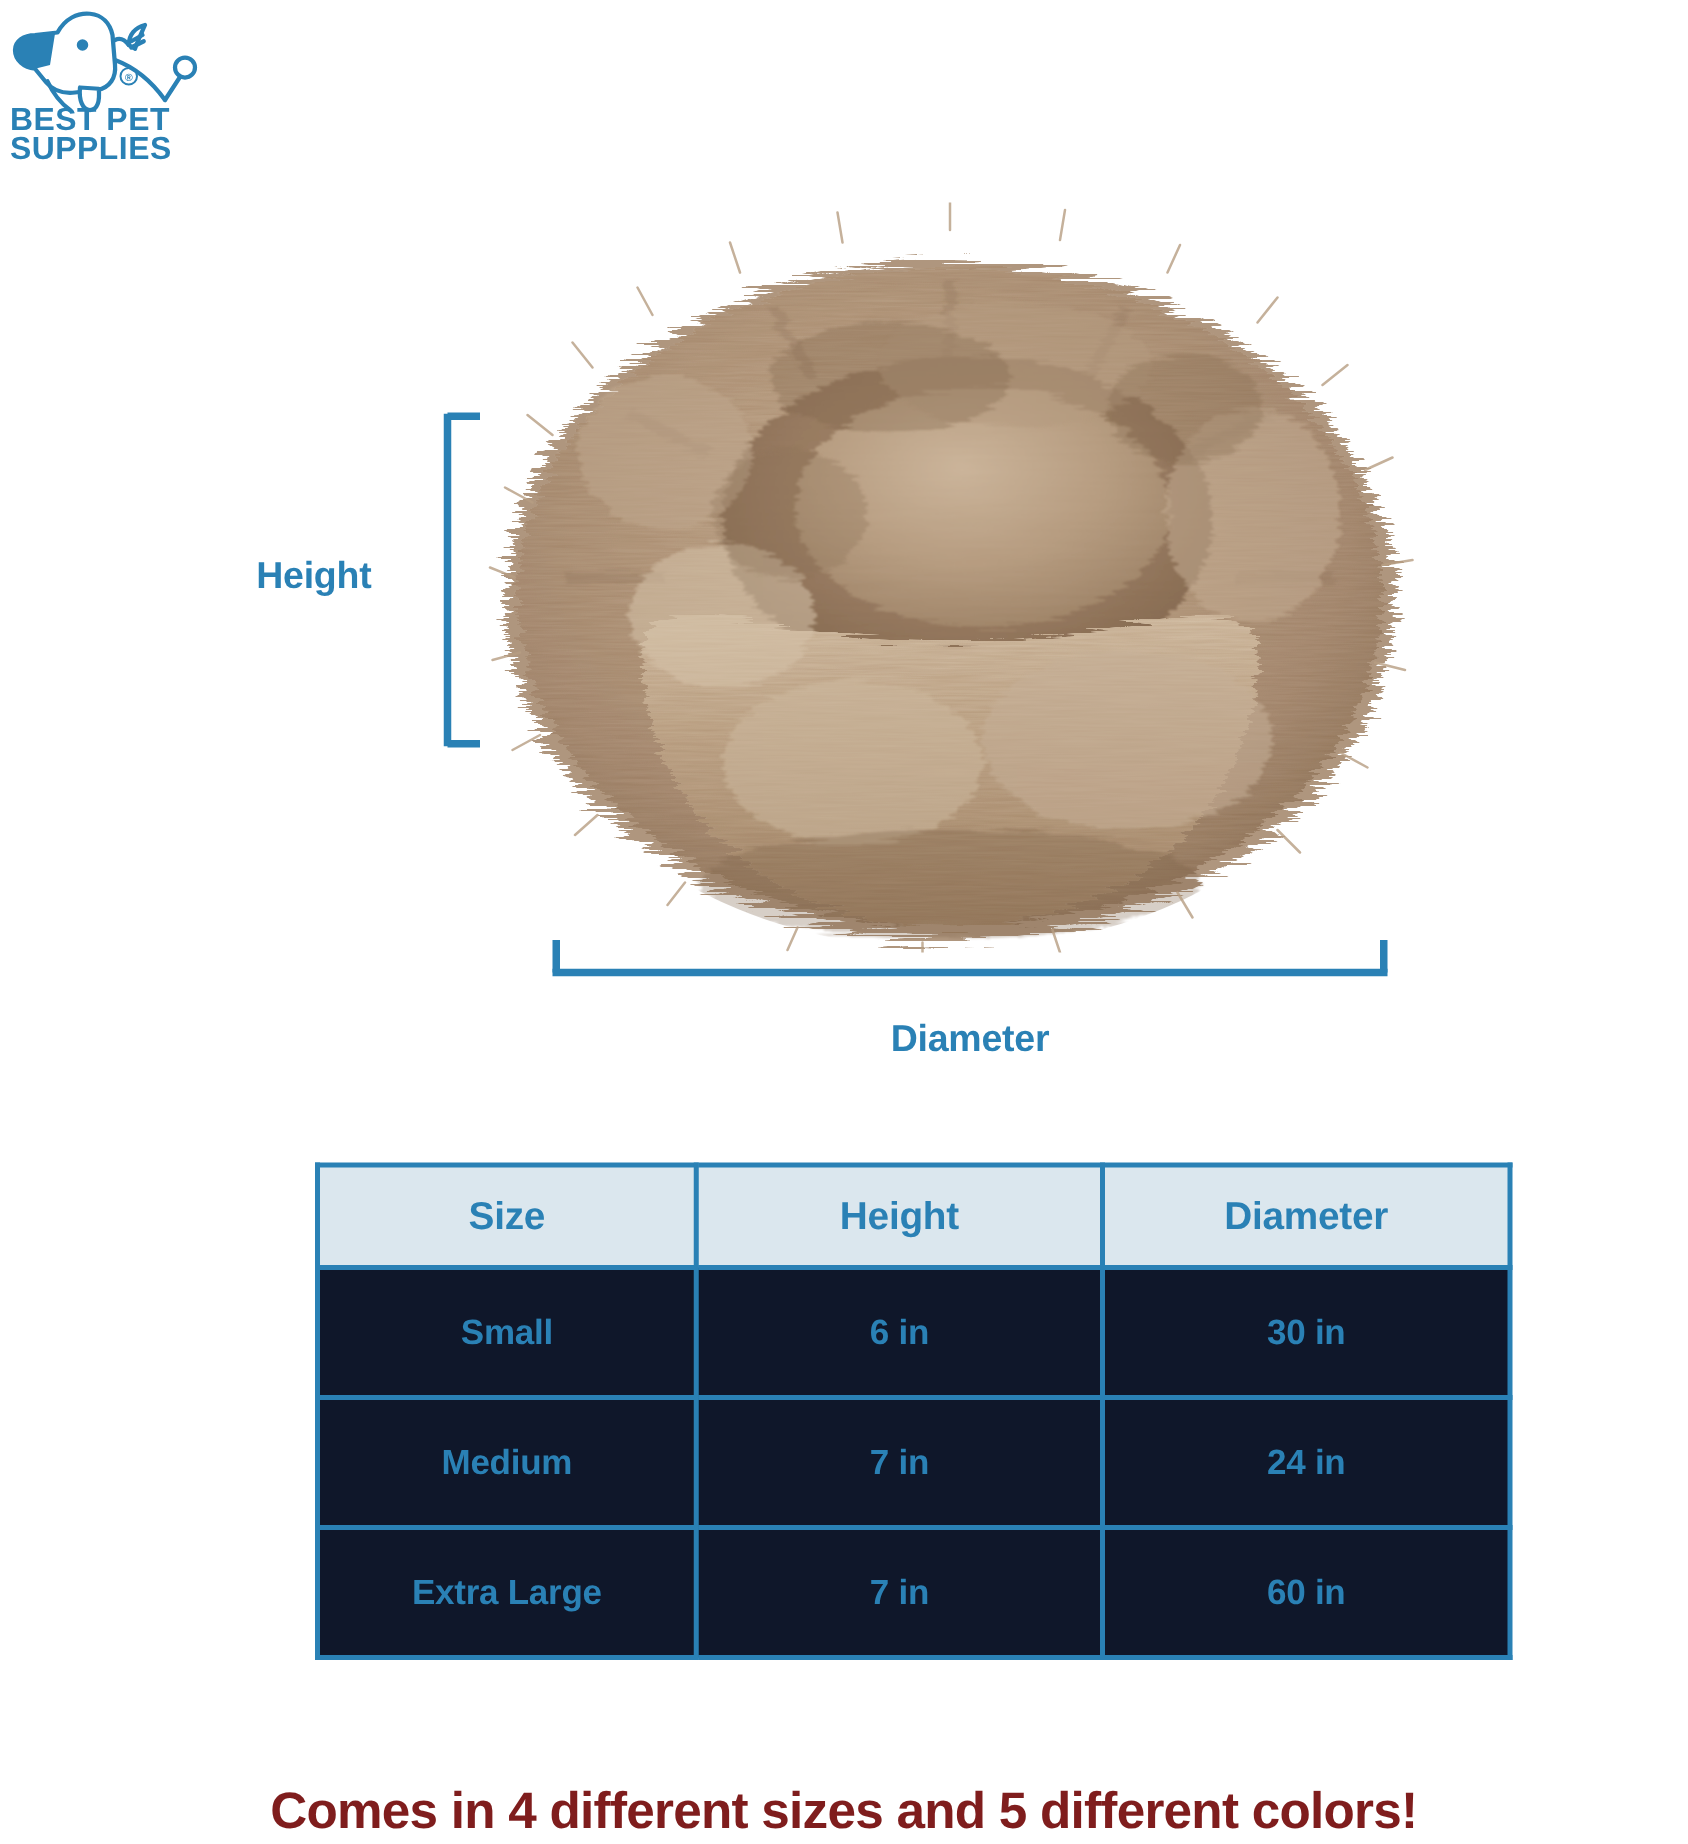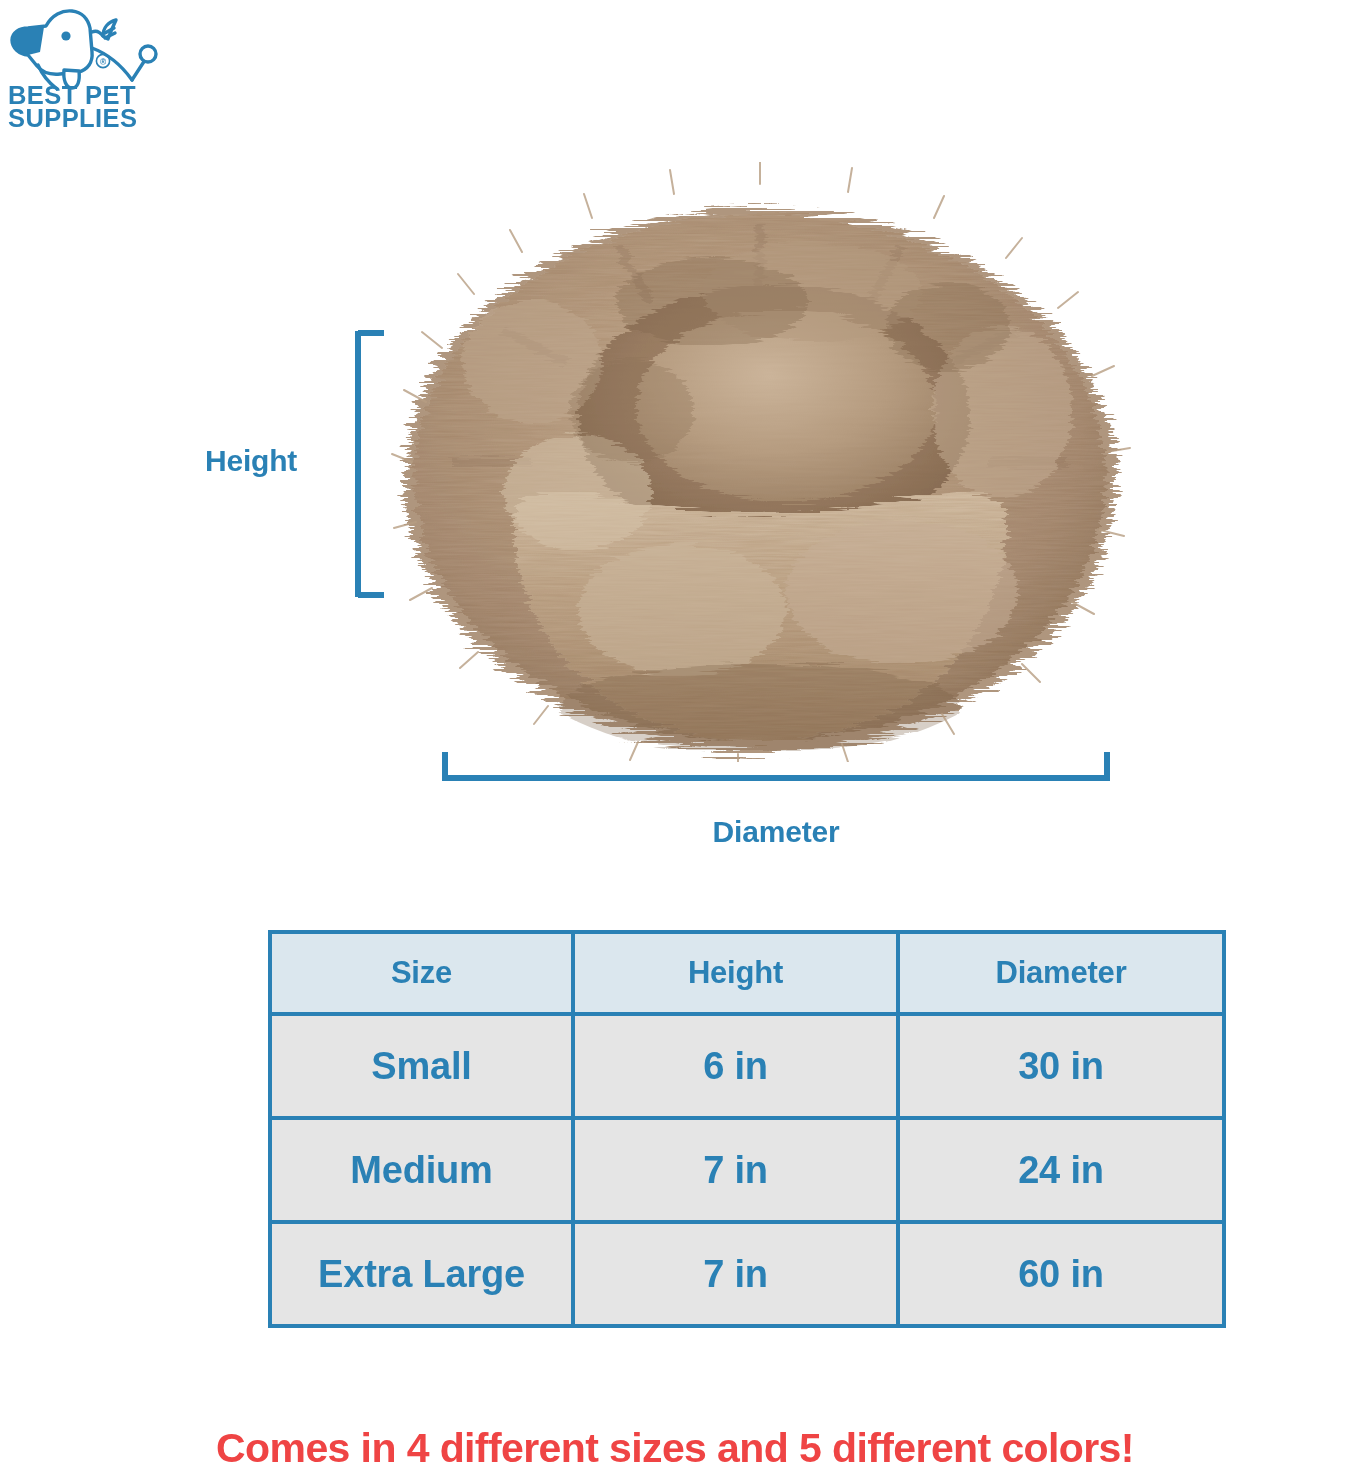--- a/index.html
+++ b/index.html
@@ -77,40 +77,40 @@
   }
   
   #diameter-label-inner {
     display: inline-block;
     transform: translateX(101px);
   }
 
   
   #size-table-wrap {
     position: absolute;
-    left: 268px;
+    left: 252px;
     top: 930px;
     width: 954px;
     height: 398px;
   }
   table.size-table {
     width: 100%;
     height: 100%;
     border-collapse: collapse;
     table-layout: fixed;
   }
   table.size-table th,
   table.size-table td {
     border: 4px solid #2a81b5;
     color: #2a81b5;
     font-weight: bold;
-    font-size: 38px;
+    font-size: 28px;
     text-align: center;
     vertical-align: middle;
-    background: #e5e5e5;
+    background: #0f172a;
     letter-spacing: -0.2px;
   }
   table.size-table thead th {
     background: #dbe7ee;
     height: 76px;
     font-size: 31px;
   }
   table.size-table tbody td {
     height: 78px;
   }
@@ -120,21 +120,21 @@
 
   
   #tagline {
     position: absolute;
     left: 0px;
     top: 1425px;
     width: 1350px;
     text-align: center;
     font-size: 41px;
     font-weight: bold;
-    color: #ef4444;
+    color: #7f1d1d;
     letter-spacing: -0.6px;
     white-space: nowrap;
   }
 </style>
 </head>
 <body>
 
 <div id="page">
 
   <div id="logo">

